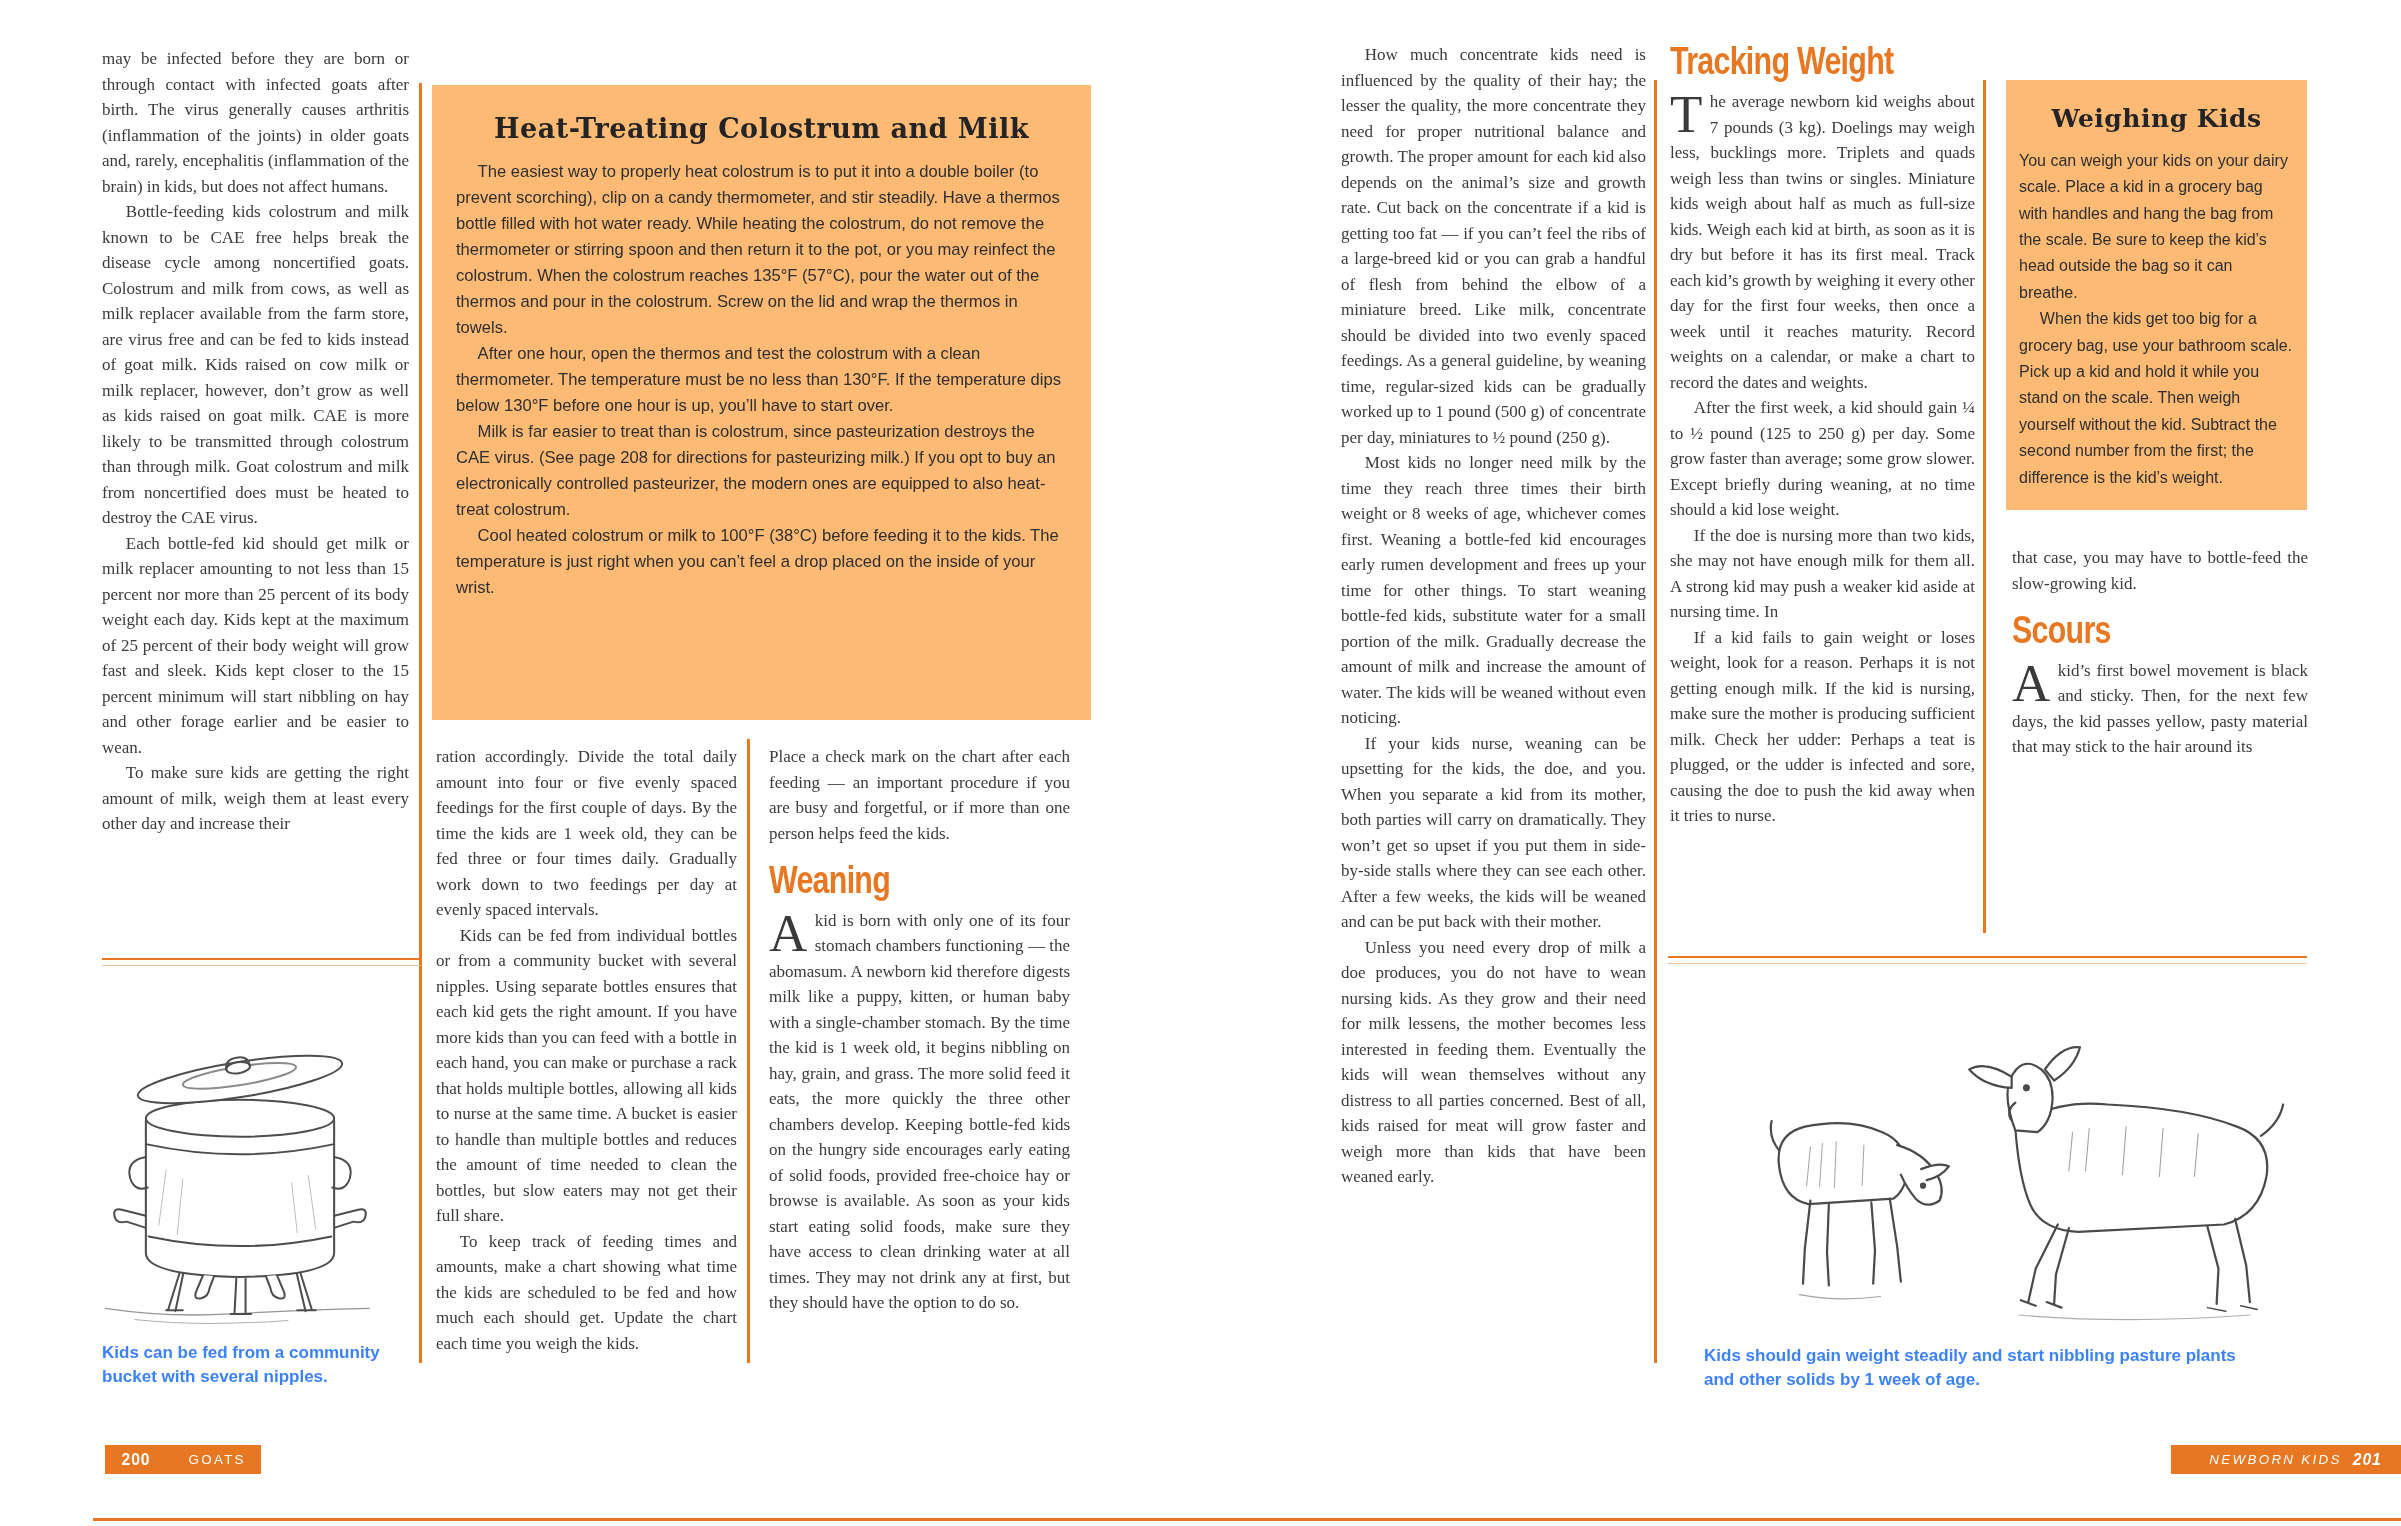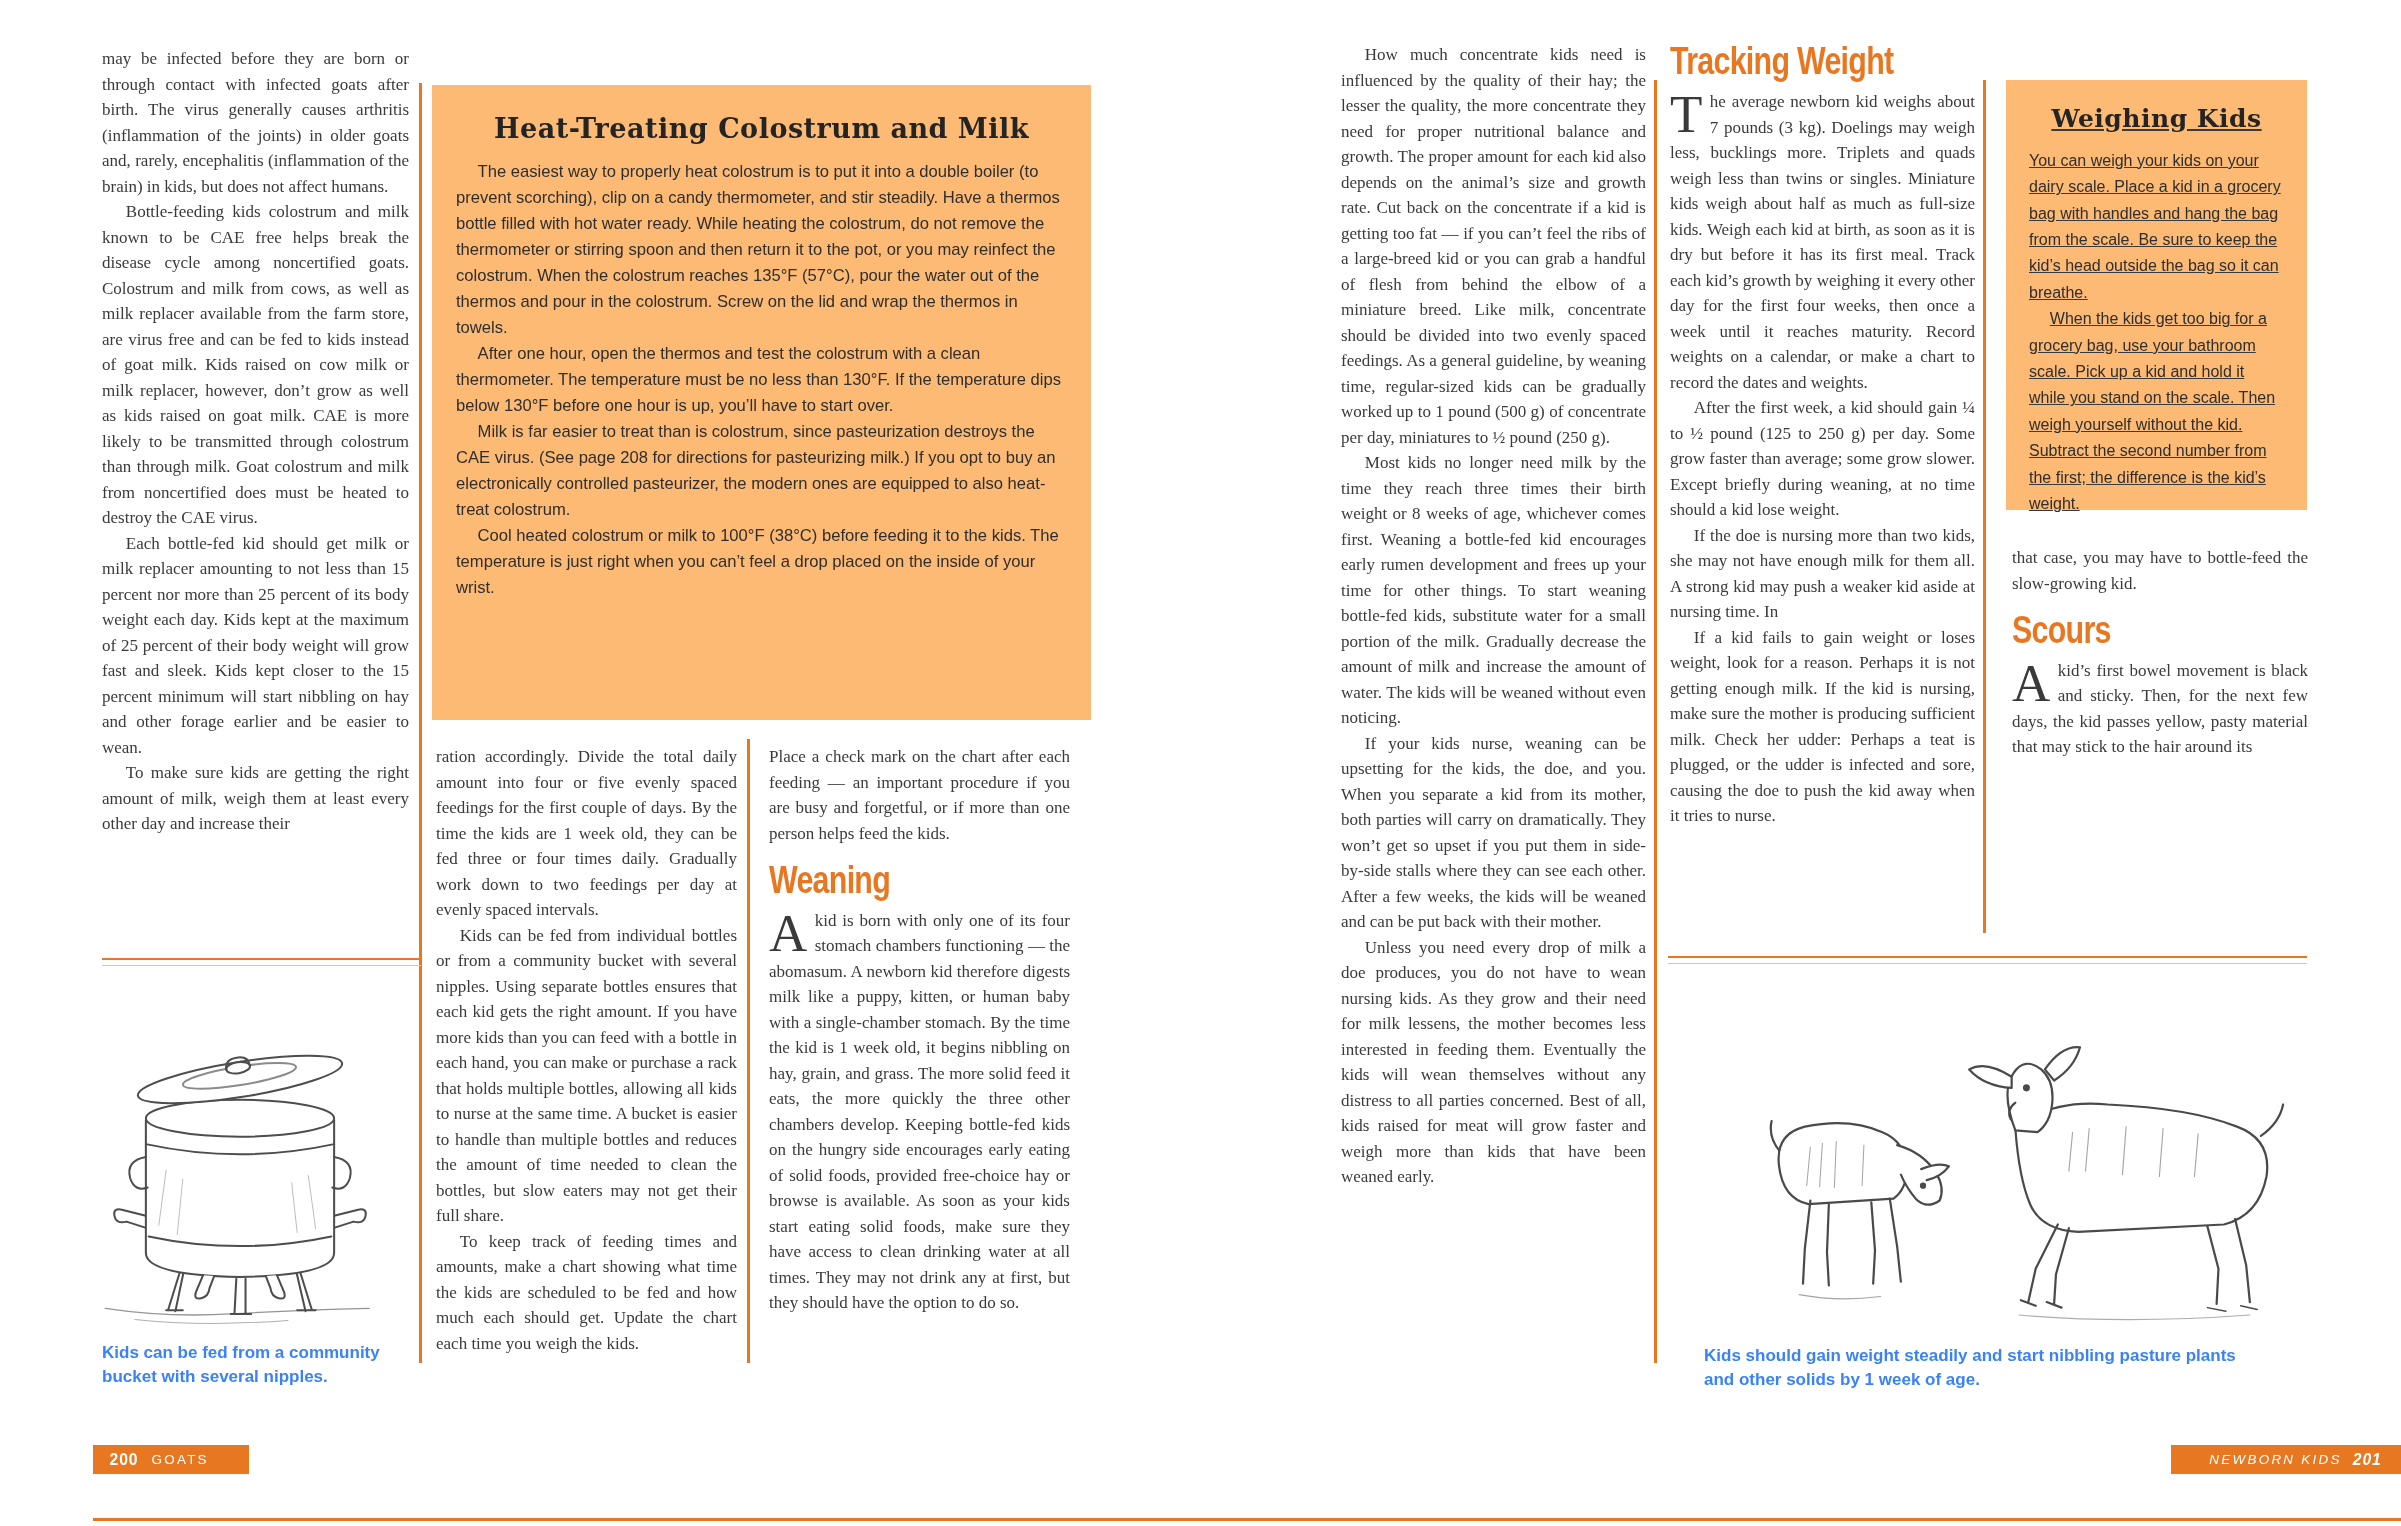--- a/index.html
+++ b/index.html
@@ -92,21 +92,21 @@
         <ellipse cx="160" cy="84" rx="112" ry="19" fill="#ffffff"></ellipse>
         <ellipse cx="160" cy="80" rx="62" ry="10" opacity="0.65"></ellipse>
         <ellipse cx="160" cy="71" rx="13" ry="6" fill="#ffffff"></ellipse>
         <path d="M147 71 Q147 60 160 60 Q173 60 173 71"></path>
       </g>
     </g>
   </svg>
 
   <div class="caption" style="left:102px;top:1341px;width:305px;">Kids can be fed from a community bucket with several nipples.</div>
 
-  <div class="footerbar" style="left:93px;width:139px;padding-left:16.6px;">
+  <div class="footerbar" style="left:105px;width:139px;padding-left:16.6px;gap:25px;">
     <span class="num">200</span>
     <span class="sec" style="margin-left:13px;">GOATS</span>
   </div>
 
   <div class="col" style="left:1341px;top:42px;width:305px;">
     <p class="ind">How much concentrate kids need is influenced by the quality of their hay; the lesser the quality, the more concentrate they need for proper nutritional balance and growth. The proper amount for each kid also depends on the animal’s size and growth rate. Cut back on the concentrate if a kid is getting too fat — if you can’t feel the ribs of a large-breed kid or you can grab a handful of flesh from behind the elbow of a miniature breed. Like milk, concentrate should be divided into two evenly spaced feedings. As a general guideline, by weaning time, regular-sized kids can be gradually worked up to 1 pound (500 g) of concentrate per day, miniatures to ½ pound (250 g).</p>
     <p class="ind">Most kids no longer need milk by the time they reach three times their birth weight or 8 weeks of age, whichever comes first. Weaning a bottle-fed kid encourages early rumen development and frees up your time for other things. To start weaning bottle-fed kids, substitute water for a small portion of the milk. Gradually decrease the amount of milk and increase the amount of water. The kids will be weaned without even noticing.</p>
     <p class="ind">If your kids nurse, weaning can be upsetting for the kids, the doe, and you. When you separate a kid from its mother, both parties will carry on dramatically. They won’t get so upset if you put them in side-by-side stalls where they can see each other. After a few weeks, the kids will be weaned and can be put back with their mother.</p>
     <p class="ind">Unless you need every drop of milk a doe produces, you do not have to wean nursing kids. As they grow and their need for milk lessens, the mother becomes less interested in feeding them. Eventually the kids will wean themselves without any distress to all parties concerned. Best of all, kids raised for meat will grow faster and weigh more than kids that have been weaned early.</p>
   </div>
@@ -116,21 +116,21 @@
   <div class="col" style="left:1670px;top:42px;width:305px;">
     <h2 class="orange" style="margin-top:0;"><span>Tracking Weight</span></h2>
     <p><span class="dropcap">T</span><span>he average newborn kid weighs about 7 pounds (3 kg). Doelings may weigh less, bucklings more. Triplets and quads weigh less than twins or singles. Miniature kids weigh about half as much as full-size kids. Weigh each kid at birth, as soon as it is dry but before it has its first meal. Track each kid’s growth by weighing it every other day for the first four weeks, then once a week until it reaches maturity. Record weights on a calendar, or make a chart to record the dates and weights.</span></p>
     <p class="ind">After the first week, a kid should gain ¼ to ½ pound (125 to 250 g) per day. Some grow faster than average; some grow slower. Except briefly during weaning, at no time should a kid lose weight.</p>
     <p class="ind">If the doe is nursing more than two kids, she may not have enough milk for them all. A strong kid may push a weaker kid aside at nursing time. In</p>
     <p class="ind">If a kid fails to gain weight or loses weight, look for a reason. Perhaps it is not getting enough milk. If the kid is nursing, make sure the mother is producing sufficient milk. Check her udder: Perhaps a teat is plugged, or the udder is infected and sore, causing the doe to push the kid away when it tries to nurse.</p>
   </div>
 
   <div class="vrule" style="left:1983px;top:80px;height:853px;"></div>
 
-  <div class="peachbox" style="left:2006px;top:80px;width:301px;height:430px;padding:24px 23px;text-decoration:underline;">
+  <div class="peachbox" style="left:2006px;top:80px;width:301px;height:430px;padding:24px 13px;">
     <div class="boxtitle" style="font-size:25px;">Weighing Kids</div>
     <div class="boxbody" style="font-size:16px;line-height:26.4px;">
       <p>You can weigh your kids on your dairy scale. Place a kid in a grocery bag with handles and hang the bag from the scale. Be sure to keep the kid’s head outside the bag so it can breathe.</p>
       <p class="ind">When the kids get too big for a grocery bag, use your bathroom scale. Pick up a kid and hold it while you stand on the scale. Then weigh yourself without the kid. Subtract the second number from the first; the difference is the kid’s weight.</p>
     </div>
   </div>
 
   <div class="col" style="left:2012px;top:545px;width:296px;">
     <p>that case, you may have to bottle-feed the slow-growing kid.</p>
     <h2 class="orange"><span>Scours</span></h2>

